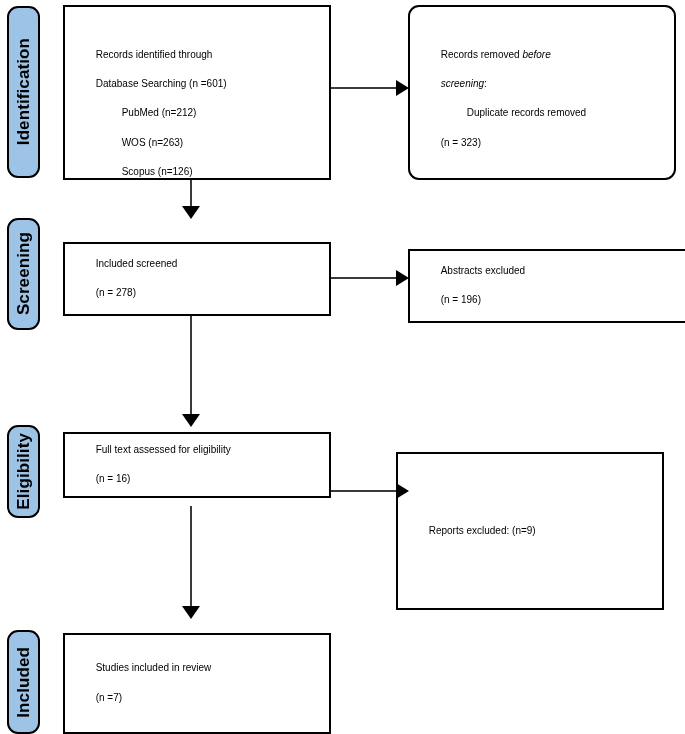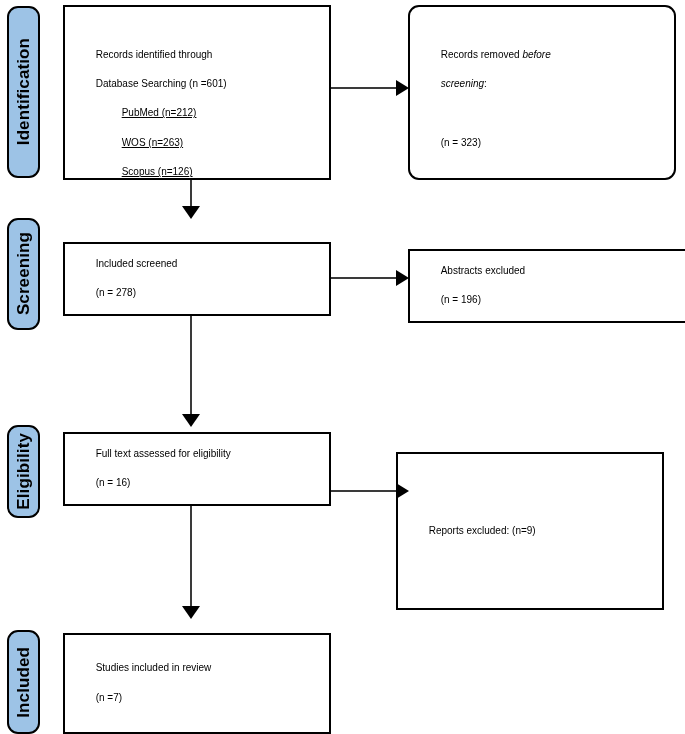--- a/index.html
+++ b/index.html
@@ -61,21 +61,20 @@
     white-space: pre-wrap;
     width: 100%;
     box-sizing: border-box;
   }
   .flow-box .box-text .ital {
     font-style: italic;
   }
   .flow-box .box-text .indent {
     padding-left: 26px;
     display: inline-block;
-    text-decoration: underline;
   }
 
   
   .align-top    { align-items: flex-start; }
   .align-top .box-text { padding-top: 26px; }
 
   
   .conn-v {
     position: absolute;
     width: 2px;
@@ -131,21 +130,21 @@
       <span class="indent">PubMed (n=212)</span><br>
       <span class="indent">WOS (n=263)</span><br>
       <span class="indent">Scopus (n=126)</span>
     </div>
   </div>
 
   <div class="flow-box align-top" style="left:408px; top:5px; width:268px; height:175px;border-radius:11px;">
     <div class="box-text">
       <span>Records removed </span><span class="ital">before</span><br>
       <span class="ital">screening</span><span>:</span><br>
-      <br>
+      <span class="indent">Duplicate records removed</span><br>
       <span>(n = 323)</span>
     </div>
   </div>
 
   <div class="conn-h" style="left:331px; top:87px; width:67px;"></div>
   <div class="arrow-right" style="left:396px; top:80px;"></div>
 
   <div class="conn-v" style="left:190px; top:180px; height:28px;"></div>
   <div class="arrow-down" style="left:182px; top:206px;"></div>
 
@@ -162,21 +161,21 @@
       <span>(n = 196)</span>
     </div>
   </div>
 
   <div class="conn-h" style="left:331px; top:277px; width:67px;"></div>
   <div class="arrow-right" style="left:396px; top:270px;"></div>
 
   <div class="conn-v" style="left:190px; top:316px; height:100px;"></div>
   <div class="arrow-down" style="left:182px; top:414px;"></div>
 
-  <div class="flow-box" style="left:63px; top:432px; width:268px; height:74px;">
+  <div class="flow-box" style="left:63px; top:432px; width:268px; height:66px;">
     <div class="box-text">
       <span>Full text assessed for eligibility</span><br>
       <span>(n = 16)</span>
     </div>
   </div>
 
   <div class="flow-box" style="left:396px; top:452px; width:268px; height:158px;">
     <div class="box-text">
       <span>Reports excluded: (n=9)</span>
     </div>

